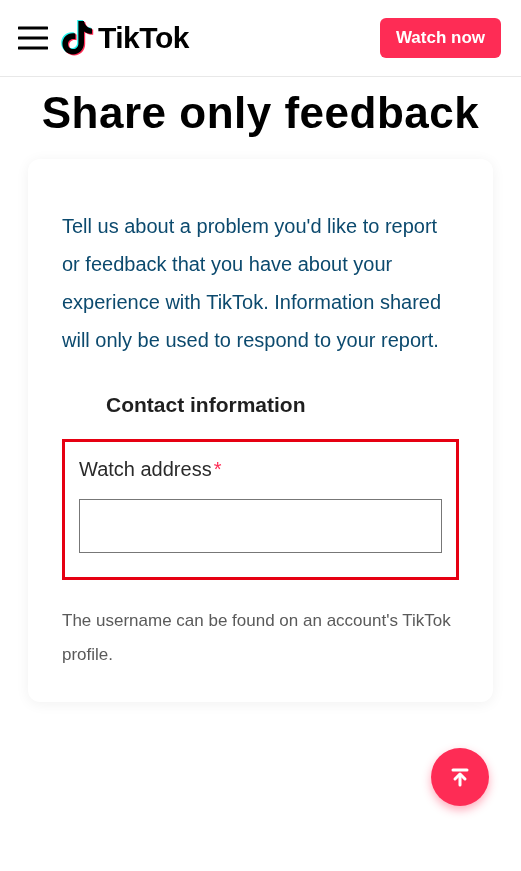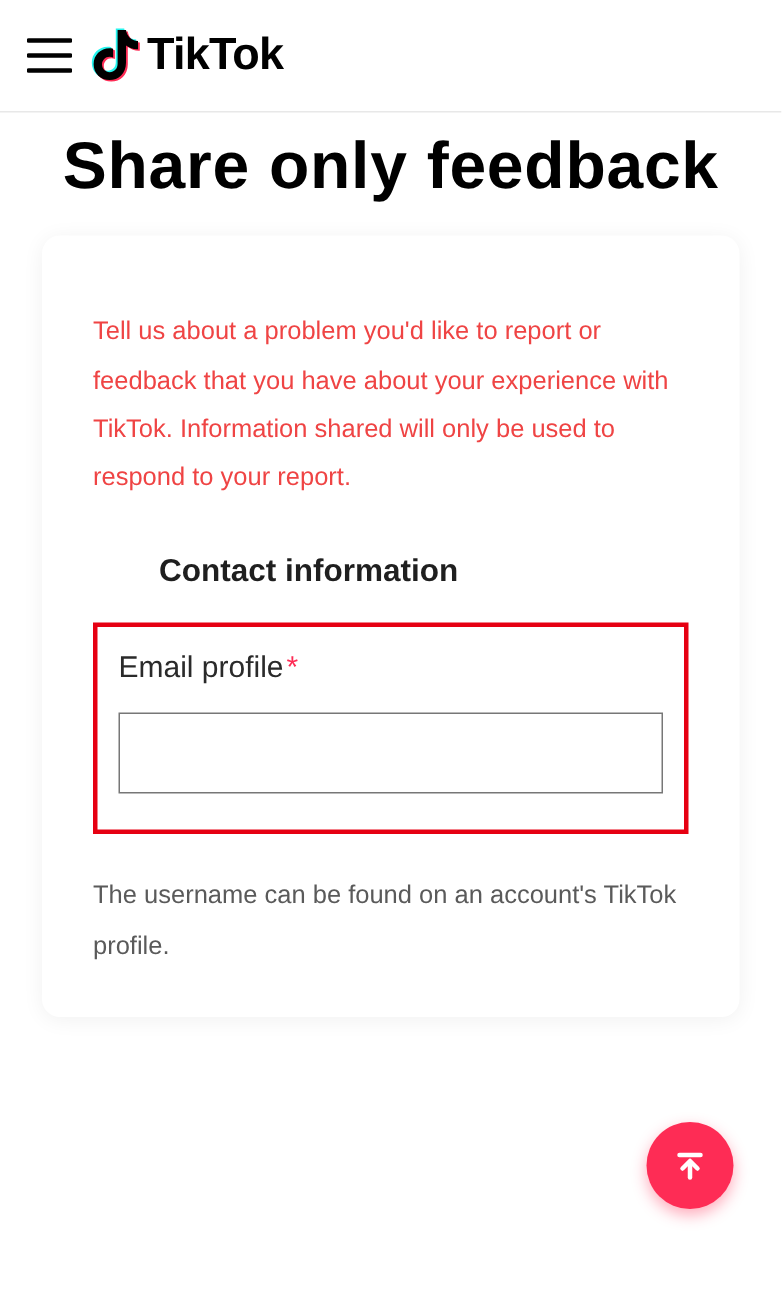--- a/index.html
+++ b/index.html
@@ -43,23 +43,23 @@
     letter-spacing: 0.5px;
   }
   .card {
     margin: 0 28px;
     background: #fff;
     border-radius: 12px;
     box-shadow: 0 2px 14px rgba(0,0,0,0.06);
     padding: 48px 34px 30px;
   }
   .intro {
-    font-size: 17px;
+    font-size: 20px;
     line-height: 1.9;
-    color: #ef4444;
+    color: #0c4a6e;
   }
   .section-title {
     margin-top: 34px;
     font-size: 21px;
     font-weight: 700;
     color: #1f1f1f;
     margin-left: 44px;
   }
   .highlight-box {
     margin-top: 22px;
@@ -123,33 +123,34 @@
       <div class="logo-mark">
         <svg width="34" height="38" viewBox="0 0 34 38">
           <path d="M24 2c0.6 4.2 3.4 7 8 7.4v5.4c-2.9 0.2-5.6-0.7-8-2.4v11.4c0 7.2-5 11.6-11 11.6C7.2 35.4 2.4 31 2.4 24.8c0-6 4.6-10.6 10.6-10.6 0.8 0 1.6 0.1 2.4 0.3v5.8c-0.7-0.3-1.5-0.4-2.3-0.4-2.9 0-5.1 2.3-5.1 5.1 0 2.9 2.3 5.1 5.1 5.1 3 0 5.3-2.2 5.3-5.6V2H24z" fill="#25f4ee" transform="translate(-1.2,-1)"></path>
           <path d="M24 2c0.6 4.2 3.4 7 8 7.4v5.4c-2.9 0.2-5.6-0.7-8-2.4v11.4c0 7.2-5 11.6-11 11.6C7.2 35.4 2.4 31 2.4 24.8c0-6 4.6-10.6 10.6-10.6 0.8 0 1.6 0.1 2.4 0.3v5.8c-0.7-0.3-1.5-0.4-2.3-0.4-2.9 0-5.1 2.3-5.1 5.1 0 2.9 2.3 5.1 5.1 5.1 3 0 5.3-2.2 5.3-5.6V2H24z" fill="#fe2c55" transform="translate(1.2,1)"></path>
           <path d="M24 2c0.6 4.2 3.4 7 8 7.4v5.4c-2.9 0.2-5.6-0.7-8-2.4v11.4c0 7.2-5 11.6-11 11.6C7.2 35.4 2.4 31 2.4 24.8c0-6 4.6-10.6 10.6-10.6 0.8 0 1.6 0.1 2.4 0.3v5.8c-0.7-0.3-1.5-0.4-2.3-0.4-2.9 0-5.1 2.3-5.1 5.1 0 2.9 2.3 5.1 5.1 5.1 3 0 5.3-2.2 5.3-5.6V2H24z" fill="#000"></path>
         </svg>
       </div>
       <span class="logo-text">TikTok</span>
     </div>
   </div>
+  <button class="watch-btn">Watch now</button>
 </div>
 
 <h1 class="page-title">Share only feedback</h1>
 
 <div class="card">
   <p class="intro">Tell us about a problem you'd like to report or feedback that you have about your experience with TikTok. Information shared will only be used to respond to your report.</p>
 
   <h2 class="section-title">Contact information</h2>
 
   <div class="highlight-box">
     <div class="field">
       <label class="field-label">
-        <span>Email profile</span><span class="req">*</span>
+        <span>Watch address</span><span class="req">*</span>
       </label>
       <input type="text" class="text-input" value="" style="">
     </div>
   </div>
 
   <p class="note">The username can be found on an account's TikTok profile.</p>
 </div>
 
 <button class="fab">
   <span>

